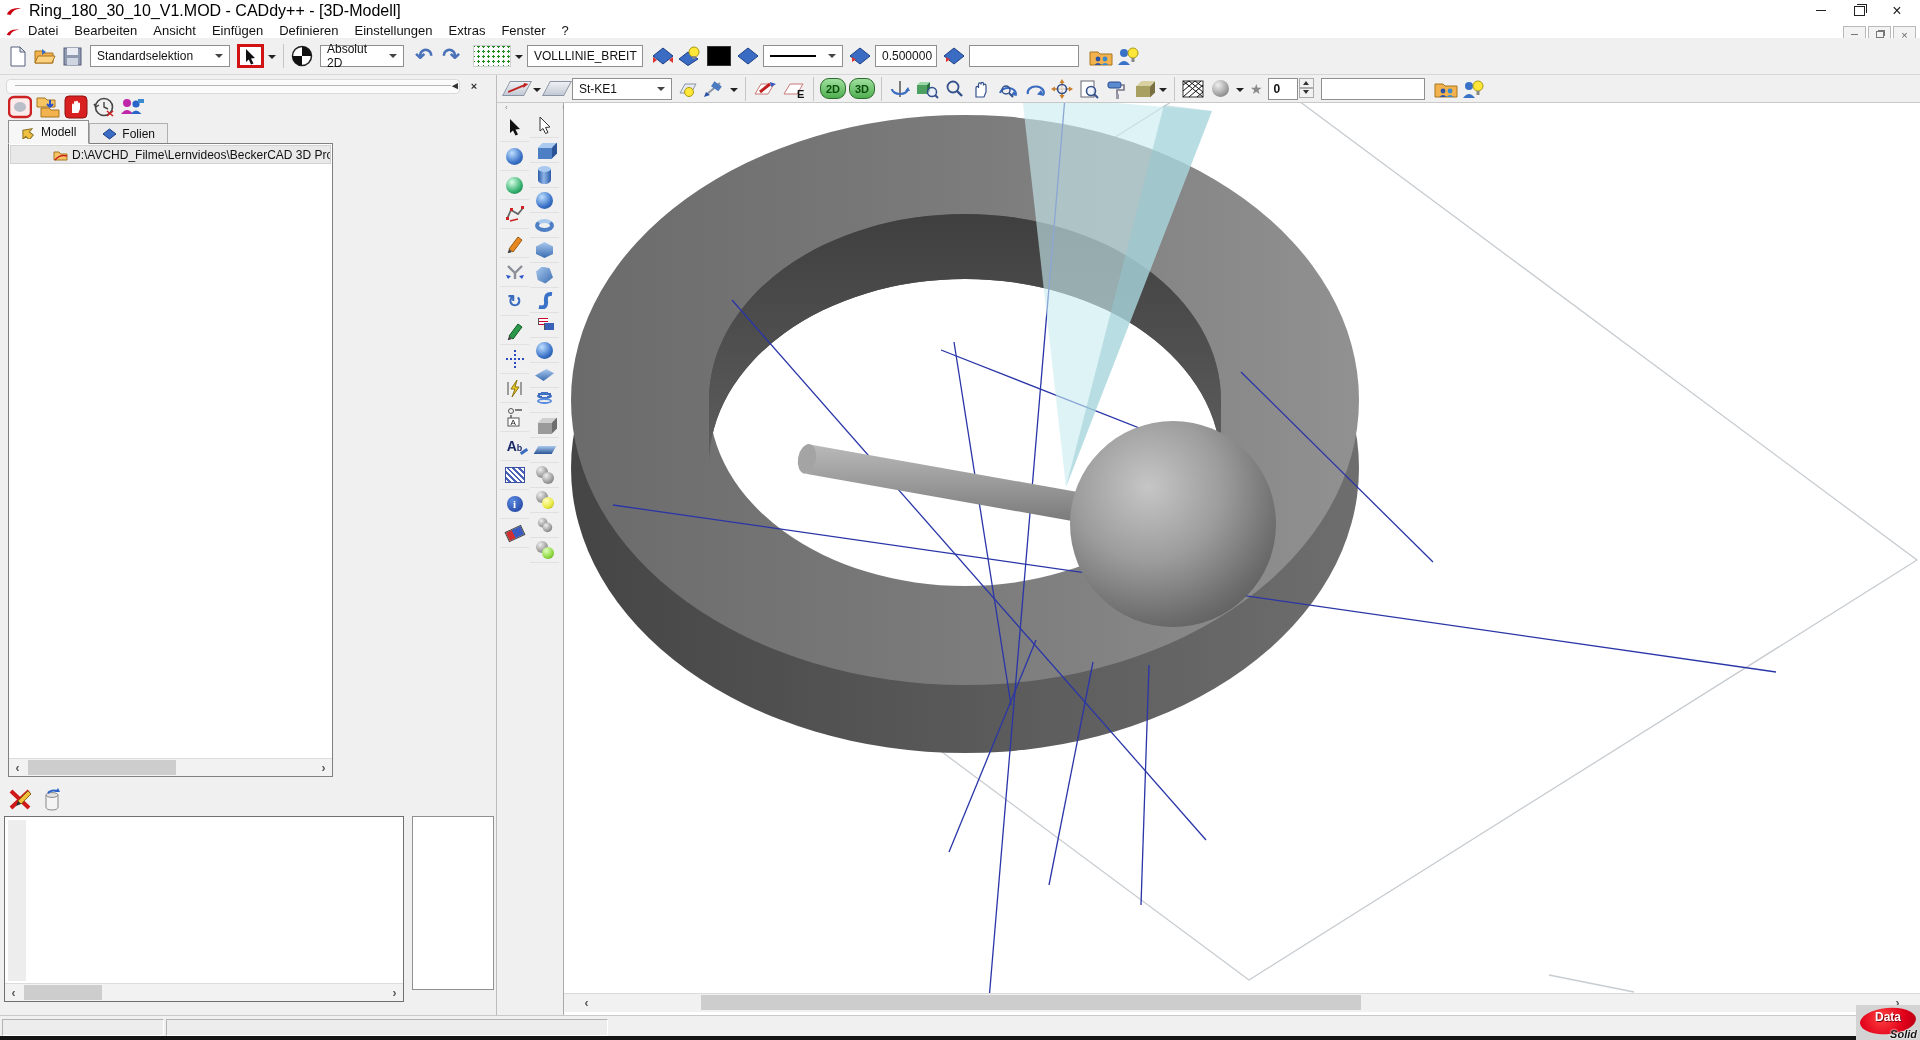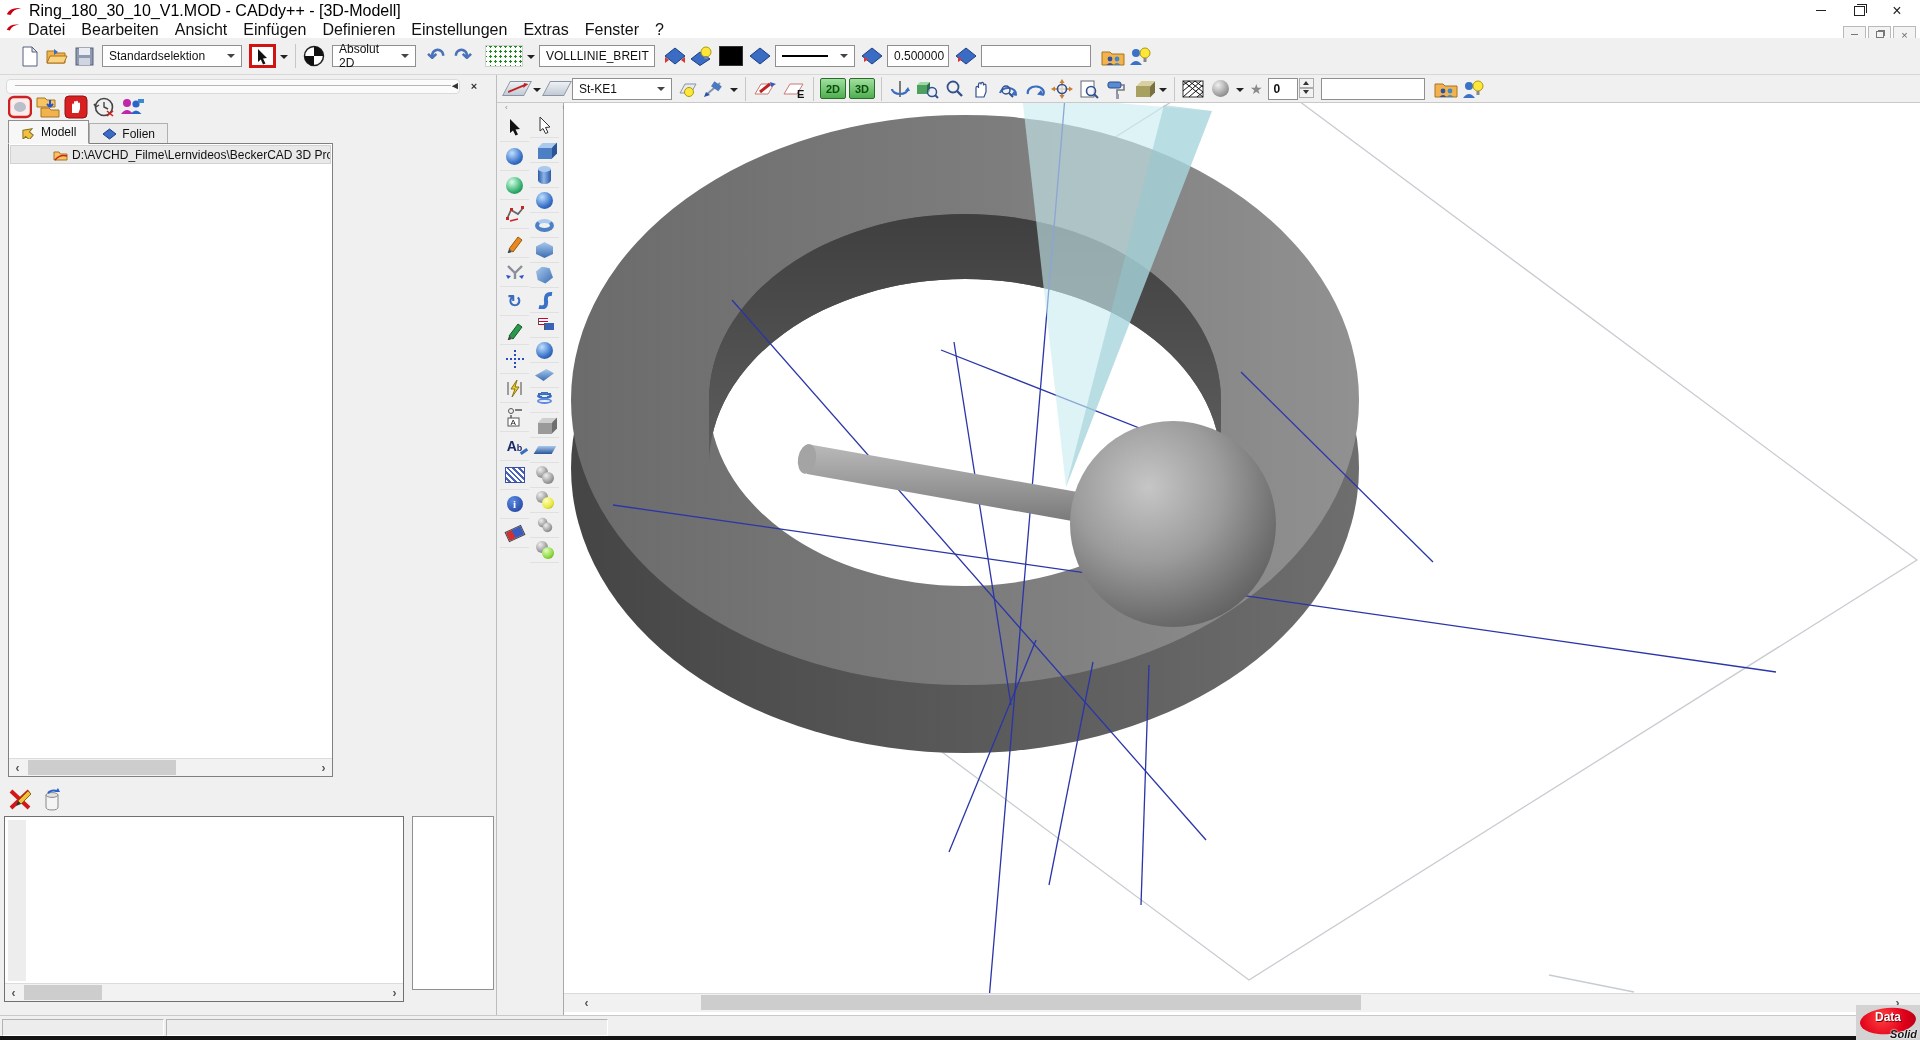--- a/index.html
+++ b/index.html
@@ -8,47 +8,47 @@
   
   .titlebar{position:absolute;left:0;top:0;width:1920px;height:21px;background:#fff;display:flex;align-items:center}
   .swoosh{width:16px;height:12px;margin-left:6px}
   .title-text{margin-left:7px;font-size:16px;color:#000}
   .wcontrols{position:absolute;right:4px;top:0;height:21px;display:flex}
   .wbtn{width:38px;height:21px;display:flex;align-items:center;justify-content:center;color:#222;font-size:14px}
   .glyph-min{width:10px;height:1px;background:#222}
   .glyph-restore{width:9px;height:8px;border:1px solid #222;position:relative;background:#fff}
   .glyph-restore::before{content:"";position:absolute;left:2px;top:-3px;width:9px;height:8px;border:1px solid #222;border-bottom:none;border-left:none}
   
-  .menubar{position:absolute;left:0;top:21px;width:1532px;height:17px;background:#fff;display:flex;align-items:flex-start;font-size:16px}
+  .menubar{position:absolute;left:0;top:21px;width:1532px;height:17px;background:#fff;display:flex;align-items:flex-end;font-size:13px}
   .menu-item{padding:0 8px;white-space:nowrap}
   .mdictl{position:absolute;right:4px;top:26px;display:flex;gap:2px}
   .mdibtn{width:21px;height:15px;border:1px solid #b9b9b9;background:#f3f3f3;color:#777;font-size:9px;display:flex;align-items:center;justify-content:center}
   .mg-min{width:7px;height:1px;background:#777}
   .mg-res{width:6px;height:5px;border:1px solid #777;position:relative}
   .mg-res::before{content:"";position:absolute;left:1px;top:-2px;width:6px;height:5px;border:1px solid #777;border-bottom:none;border-left:none}
   
   .toolbar1{position:absolute;left:0;top:38px;width:1920px;height:37px;background:#f0f0f0;border-bottom:1px solid #d7d7d7;
-            display:flex;align-items:center;padding-left:18px;gap:3px;box-sizing:border-box}
+            display:flex;align-items:center;padding-left:6px;gap:3px;box-sizing:border-box}
   .toolbar2{position:absolute;left:497px;top:75px;width:1423px;height:28px;background:#f0f0f0;border-bottom:1px solid #c9c9c9;
             display:flex;align-items:center;padding-left:8px;gap:3px;box-sizing:border-box}
   .tbtn{height:26px;min-width:24px;display:flex;align-items:center;justify-content:center;flex:0 0 auto}
   .tbtn2{height:24px;min-width:24px;display:flex;align-items:center;justify-content:center;flex:0 0 auto}
   .combo{height:22px;background:#fff;border:1px solid #8f8f8f;display:flex;align-items:center;justify-content:space-between;
          font-size:12px;padding-left:6px;flex:0 0 auto;box-sizing:border-box}
   .chev{width:0;height:0;border:4px solid transparent;border-top-color:#444;margin:4px 6px 0 4px}
   .tfield{height:22px;background:#fff;border:1px solid #8f8f8f;font-size:12px;display:flex;align-items:center;
           padding-left:6px;flex:0 0 auto;box-sizing:border-box}
   .vsep{width:1px;height:24px;background:#c6c6c6;margin:0 3px;flex:0 0 auto}
   .ddarrow{width:0;height:0;border:4px solid transparent;border-top-color:#222;margin:6px 1px 0 1px;flex:0 0 auto}
   .redbtn{width:27px;height:24px;background:#fff;border:3px solid #d11313;box-sizing:border-box;display:flex;align-items:center;justify-content:center}
   .swatch-black{width:22px;height:18px;background:#000;border:1px solid #333;flex:0 0 auto}
   .griddots{width:36px;height:20px;background:#fdfdfd;border:1px solid #d0d0d0;
             background-image:radial-gradient(#1f8a1f 1.1px,transparent 1.3px);background-size:5px 5px;background-position:2px 3px}
   .linepreview{width:46px;height:2px;background:#000;margin-right:4px}
-  .greenbtn{width:24px;height:19px;border:1px solid #2d6b2d;border-radius:2px;background:linear-gradient(#9fe09f,#4fae4f);
+  .greenbtn{width:24px;height:19px;border:1px solid #2d6b2d;border-radius:9px;background:linear-gradient(#9fe09f,#4fae4f);
             color:#0c4d0c;font-weight:bold;font-size:11px;display:flex;align-items:center;justify-content:center;flex:0 0 auto}
   .spinner{display:flex;flex:0 0 auto;height:22px}
   .spinval{width:30px;height:22px;background:#fff;border:1px solid #8f8f8f;font-size:12px;font-weight:bold;display:flex;align-items:center;padding-left:5px;box-sizing:border-box}
   .spinbtns{display:flex;flex-direction:column;margin-left:1px}
   .spbtn{width:15px;height:10px;background:#f2f2f2;border:1px solid #adadad;display:flex;align-items:center;justify-content:center;box-sizing:border-box}
   .tri-u{width:0;height:0;border:3px solid transparent;border-bottom:4px solid #333;margin-bottom:2px}
   .tri-d{width:0;height:0;border:3px solid transparent;border-top:4px solid #333;margin-top:2px}
   .star{color:#8a8a8a;font-size:14px;flex:0 0 auto;margin:0 2px}
   
   .leftpanel{position:absolute;left:0;top:75px;width:497px;height:940px;background:#f0f0f0;border-right:1px solid #bdbdbd;box-sizing:border-box}

